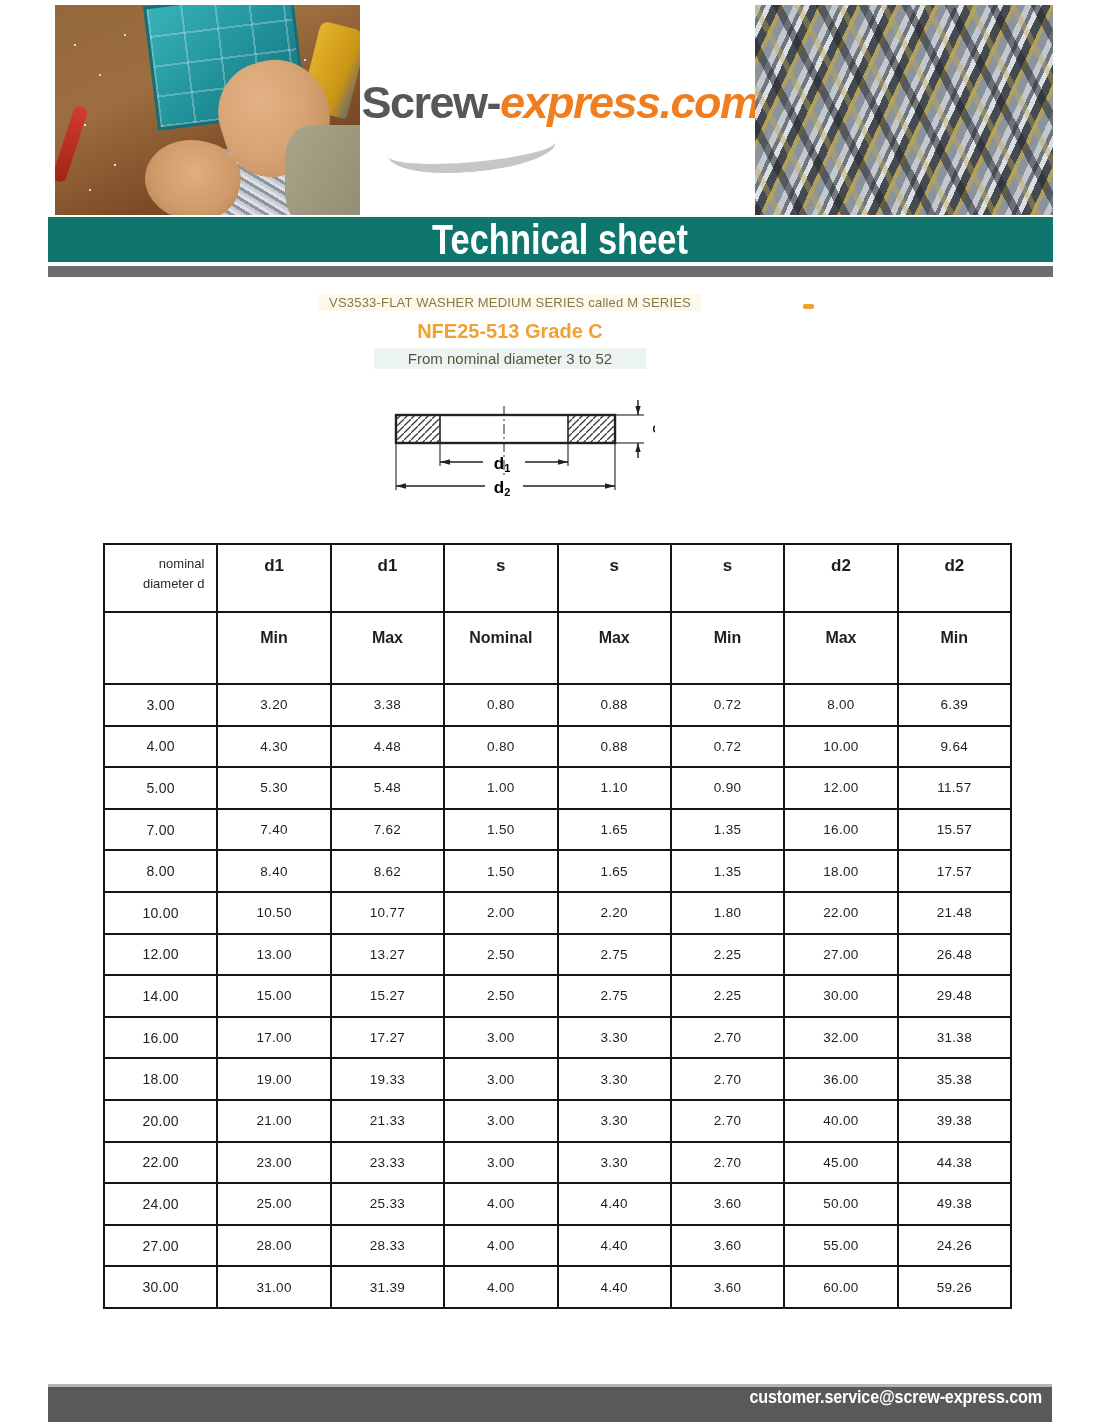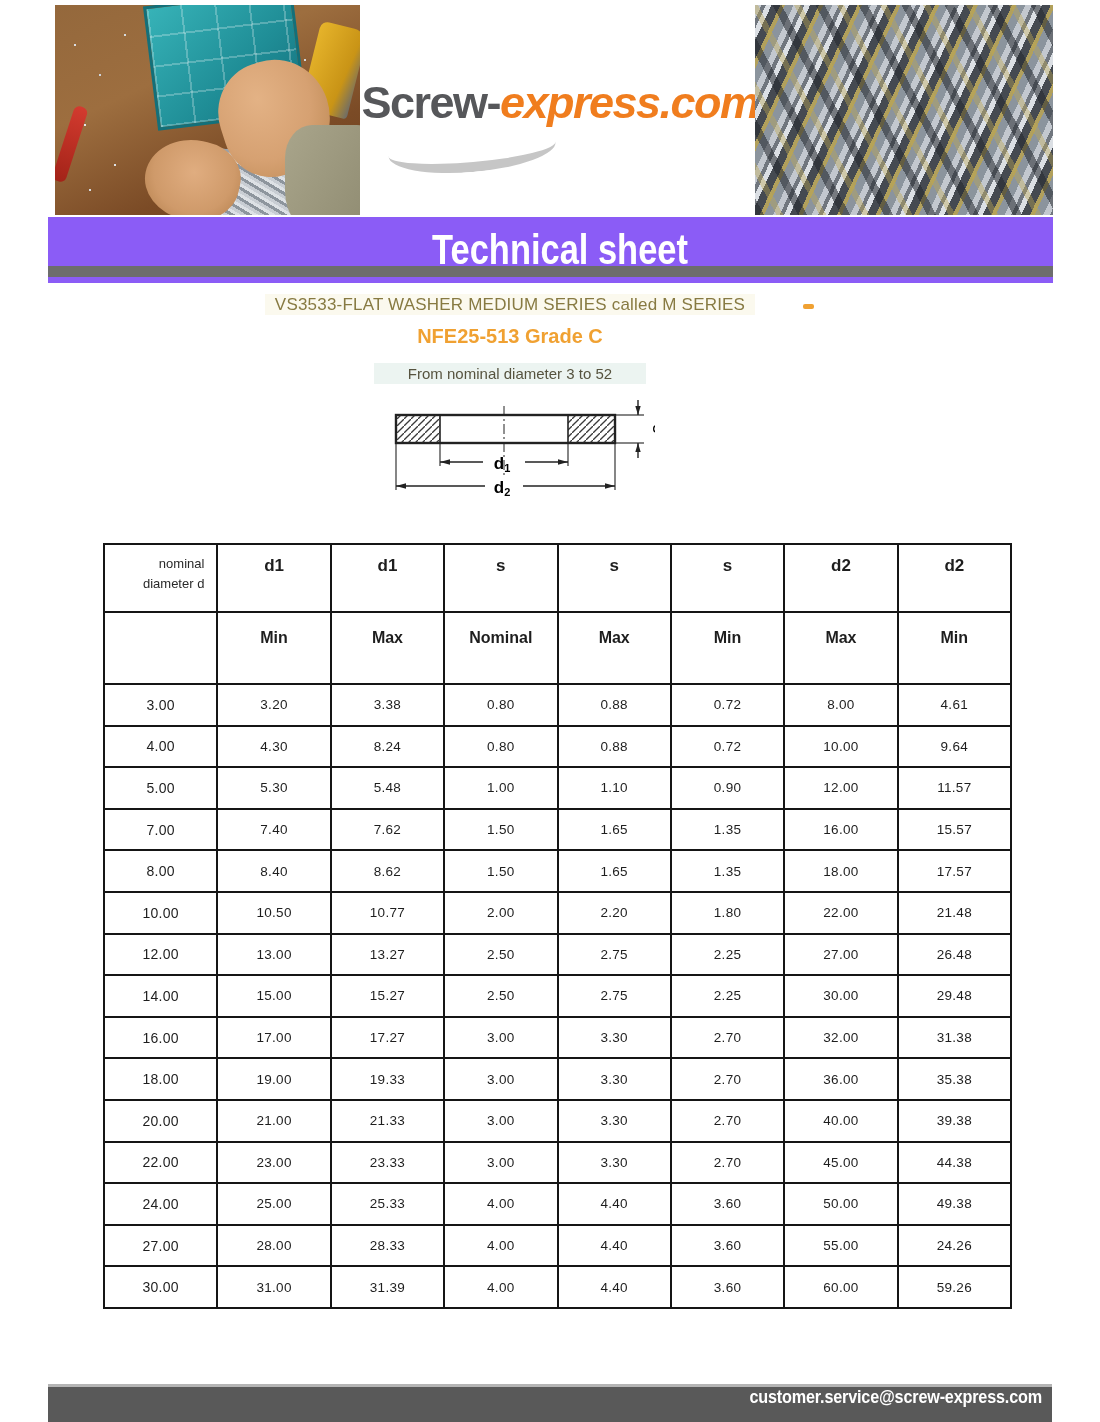--- a/index.html
+++ b/index.html
@@ -55,34 +55,34 @@
 
   
   .logo { position:absolute; left:360px; top:62px; width:400px; height:110px; text-align:center; }
   .logo-text { font-size:45px; font-weight:bold; letter-spacing:-1.5px; white-space:nowrap;margin-top:15px; }
   .logo-part1 { color:#56575a; }
   .logo-part2 { color:#F07D1E; font-style:italic; }
   .logo-swoosh { position:absolute; left:28px; top:64px; width:168px; height:46px;
     border-bottom:10px solid #c6c6c6; border-radius:50%; transform:rotate(-5deg); }
 
   
-  .banner { position:absolute; left:48px; top:217px; width:1005px; height:66px;
-    background:#8b5cf6; display:flex; align-items:center; justify-content:center;padding-left:20px; }
+  .banner { position:absolute; left:48px; top:217px; width:1005px; height:45px;
+    background:#0f766e; display:flex; align-items:center; justify-content:center;padding-left:20px; }
   .banner-text { color:#ffffff; font-size:42px; font-weight:800; letter-spacing:0px;
     transform:scaleX(.82); white-space:nowrap; }
   .gray-rule { position:absolute; left:48px; top:266px; width:1005px; height:11px; background:#6D6D6D; }
 
   
   .title-block { position:absolute; left:0; top:295px; width:1020px; text-align:center; }
-  .series-line { font-size:17px; color:#877A42; letter-spacing:.2px; }
+  .series-line { font-size:13px; color:#877A42; letter-spacing:.2px; }
   .series-line .hl { background:#fbf9ee; padding:1px 10px; }
   .title-dash { position:absolute; left:803px; top:9px; width:11px; height:5px;
     background:#F0A132; border-radius:2px; }
   .standard-line { margin-top:10px; font-size:20px; font-weight:bold; color:#F0A132; }
-  .range-line { margin-top:17px; font-size:15px; color:#56533F; }
+  .range-line { margin-top:7px; font-size:15px; color:#56533F; }
   .range-line .hl { background:#ecf4f1; padding:2px 34px; }
 
   
   .diagram { position:absolute; left:390px; top:398px; width:265px; height:103px; }
 
   
   .spec-table-wrap { position:absolute; left:103px; top:543px; }
   table.spec { border-collapse:collapse; table-layout:fixed; width:909px; background:#fff; }
   table.spec th, table.spec td { border:2px solid #151515; text-align:center; color:#1e1e1e; overflow:hidden; }
   table.spec thead tr.h1 th { height:68px; font-size:17px; font-weight:bold; vertical-align:top; padding-top:11px; }
@@ -199,26 +199,26 @@
       </thead>
       <tbody>
           <tr>
             <td class="first">3.00</td>
             <td>3.20</td>
             <td>3.38</td>
             <td>0.80</td>
             <td>0.88</td>
             <td>0.72</td>
             <td>8.00</td>
-            <td>4.61</td>
+            <td>6.39</td>
           </tr>
           <tr>
             <td class="first">4.00</td>
             <td>4.30</td>
-            <td>8.24</td>
+            <td>4.48</td>
             <td>0.80</td>
             <td>0.88</td>
             <td>0.72</td>
             <td>10.00</td>
             <td>9.64</td>
           </tr>
           <tr>
             <td class="first">5.00</td>
             <td>5.30</td>
             <td>5.48</td>

